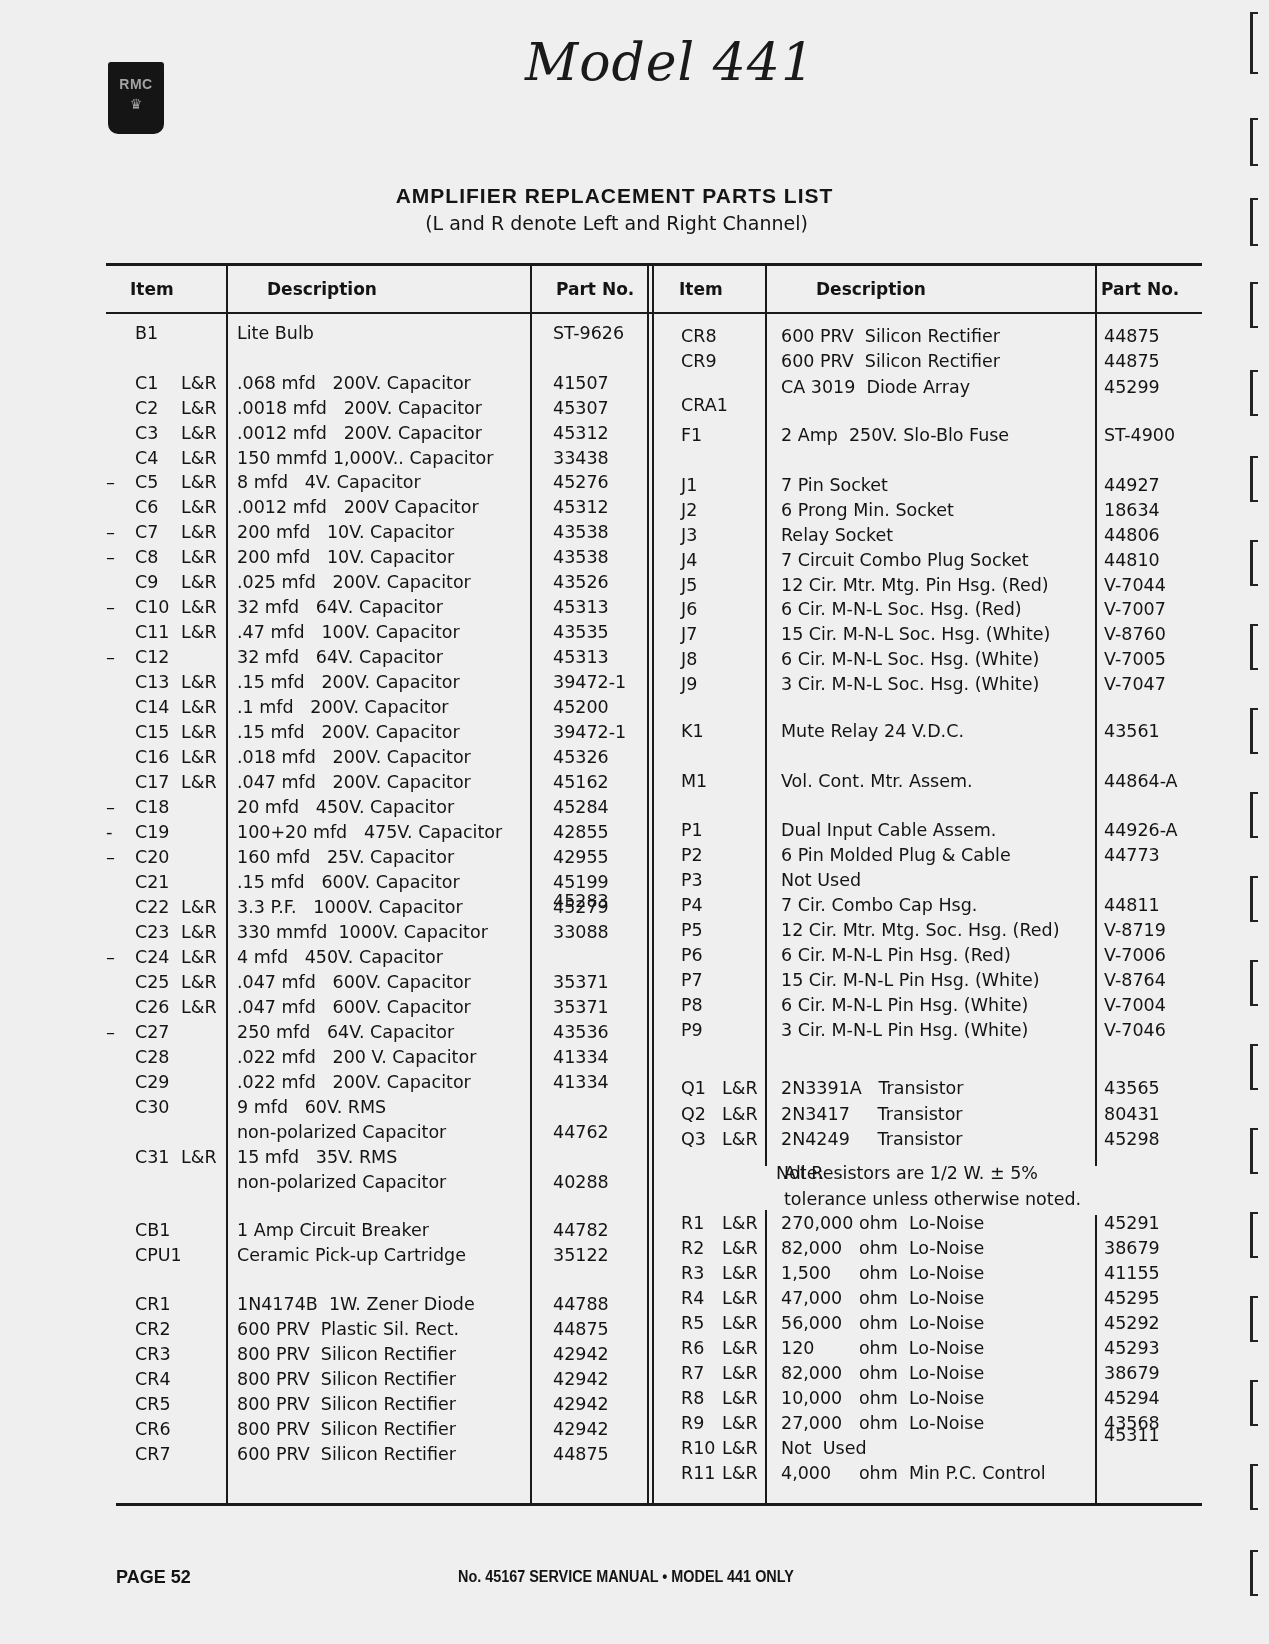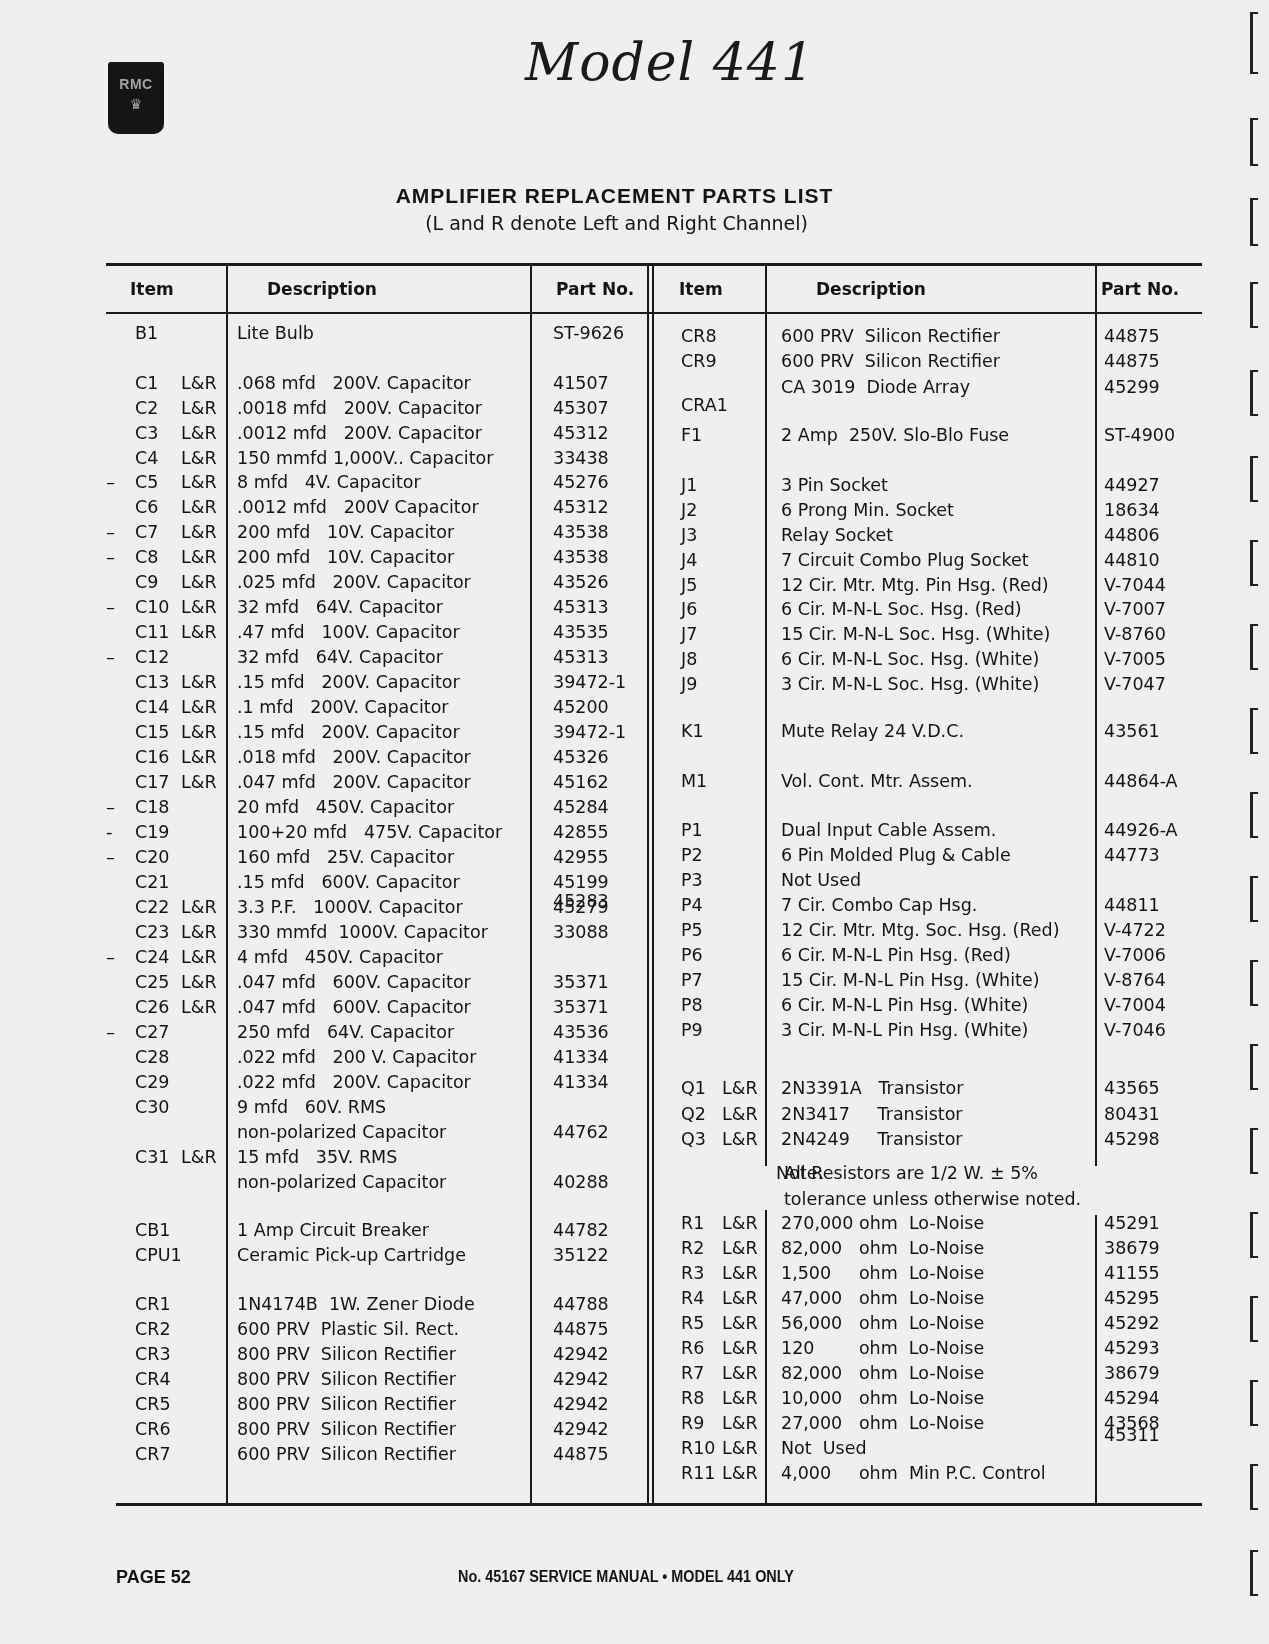--- a/index.html
+++ b/index.html
@@ -242,21 +242,21 @@
     <div class="cell" style="left: 681px; top: 350px; white-space: pre;">CR9</div>
     <div class="cell" style="left: 781px; top: 350px; white-space: pre;">600 PRV  Silicon Rectifier</div>
     <div class="cell" style="left: 1104px; top: 350px; white-space: pre;">44875</div>
     <div class="cell" style="left: 681px; top: 376px; white-space: pre; margin-top: 18px;">CRA1</div>
     <div class="cell" style="left: 781px; top: 376px; white-space: pre;">CA 3019  Diode Array</div>
     <div class="cell" style="left: 1104px; top: 376px; white-space: pre;">45299</div>
     <div class="cell" style="left: 681px; top: 424px; white-space: pre;">F1</div>
     <div class="cell" style="left: 781px; top: 424px; white-space: pre;">2 Amp  250V. Slo-Blo Fuse</div>
     <div class="cell" style="left: 1104px; top: 424px; white-space: pre;">ST-4900</div>
     <div class="cell" style="left: 681px; top: 474px; white-space: pre;">J1</div>
-    <div class="cell" style="left: 781px; top: 474px; white-space: pre;">3 Pin Socket</div>
+    <div class="cell" style="left: 781px; top: 474px; white-space: pre;">7 Pin Socket</div>
     <div class="cell" style="left: 1104px; top: 474px; white-space: pre;">44927</div>
     <div class="cell" style="left: 681px; top: 499px; white-space: pre;">J2</div>
     <div class="cell" style="left: 781px; top: 499px; white-space: pre;">6 Prong Min. Socket</div>
     <div class="cell" style="left: 1104px; top: 499px; white-space: pre;">18634</div>
     <div class="cell" style="left: 681px; top: 524px; white-space: pre;">J3</div>
     <div class="cell" style="left: 781px; top: 524px; white-space: pre;">Relay Socket</div>
     <div class="cell" style="left: 1104px; top: 524px; white-space: pre;">44806</div>
     <div class="cell" style="left: 681px; top: 549px; white-space: pre;">J4</div>
     <div class="cell" style="left: 781px; top: 549px; white-space: pre;">7 Circuit Combo Plug Socket</div>
     <div class="cell" style="left: 1104px; top: 549px; white-space: pre;">44810</div>
@@ -287,21 +287,21 @@
     <div class="cell" style="left: 681px; top: 844px; white-space: pre;">P2</div>
     <div class="cell" style="left: 781px; top: 844px; white-space: pre;">6 Pin Molded Plug &amp; Cable</div>
     <div class="cell" style="left: 1104px; top: 844px; white-space: pre;">44773</div>
     <div class="cell" style="left: 681px; top: 869px; white-space: pre;">P3</div>
     <div class="cell" style="left: 781px; top: 869px; white-space: pre;">Not Used</div>
     <div class="cell" style="left: 681px; top: 894px; white-space: pre;">P4</div>
     <div class="cell" style="left: 781px; top: 894px; white-space: pre;">7 Cir. Combo Cap Hsg.</div>
     <div class="cell" style="left: 1104px; top: 894px; white-space: pre;">44811</div>
     <div class="cell" style="left: 681px; top: 919px; white-space: pre;">P5</div>
     <div class="cell" style="left: 781px; top: 919px; white-space: pre;">12 Cir. Mtr. Mtg. Soc. Hsg. (Red)</div>
-    <div class="cell" style="left: 1104px; top: 919px; white-space: pre;">V-4722</div>
+    <div class="cell" style="left: 1104px; top: 919px; white-space: pre;">V-8719</div>
     <div class="cell" style="left: 681px; top: 944px; white-space: pre;">P6</div>
     <div class="cell" style="left: 781px; top: 944px; white-space: pre;">6 Cir. M-N-L Pin Hsg. (Red)</div>
     <div class="cell" style="left: 1104px; top: 944px; white-space: pre;">V-7006</div>
     <div class="cell" style="left: 681px; top: 969px; white-space: pre;">P7</div>
     <div class="cell" style="left: 781px; top: 969px; white-space: pre;">15 Cir. M-N-L Pin Hsg. (White)</div>
     <div class="cell" style="left: 1104px; top: 969px; white-space: pre;">V-8764</div>
     <div class="cell" style="left: 681px; top: 994px; white-space: pre;">P8</div>
     <div class="cell" style="left: 781px; top: 994px; white-space: pre;">6 Cir. M-N-L Pin Hsg. (White)</div>
     <div class="cell" style="left: 1104px; top: 994px; white-space: pre;">V-7004</div>
     <div class="cell" style="left: 681px; top: 1019px; white-space: pre;">P9</div>

